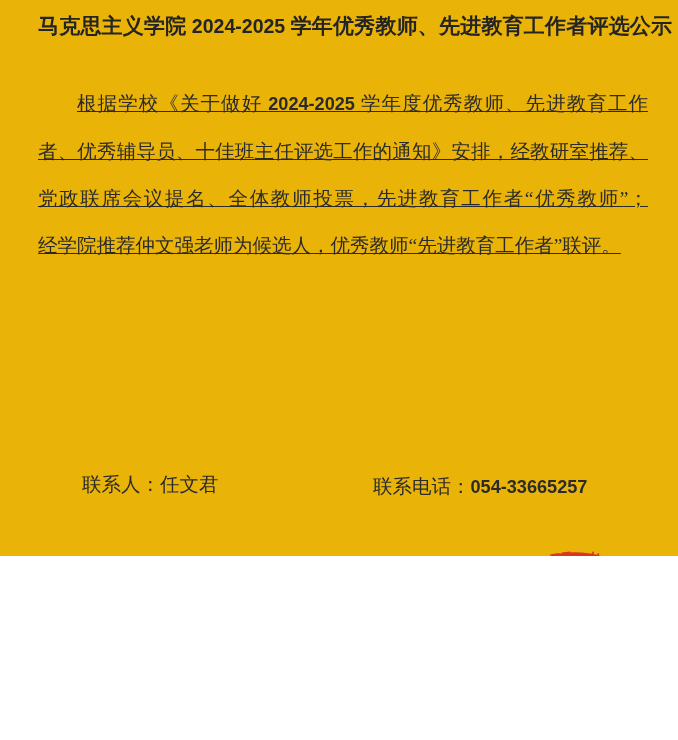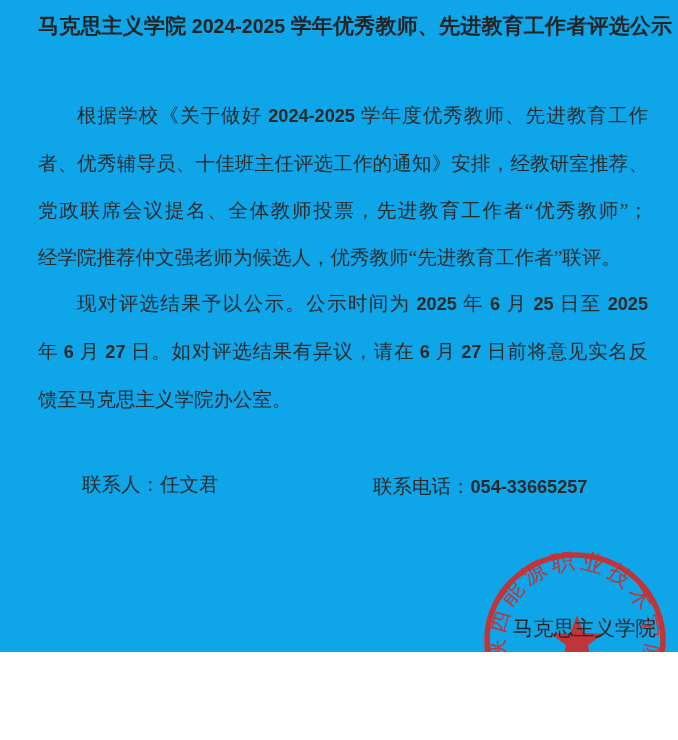--- a/index.html
+++ b/index.html
@@ -1,21 +1,21 @@
 <!DOCTYPE html>
 <html><head>
 <meta charset="utf-8">
 <style>
   * { margin: 0; padding: 0; box-sizing: border-box; }
   html, body { background: #ffffff; }
   .page {
     position: relative;
     width: 678px;
-    height: 652px;
-    background: #0ea5e9;
+    height: 556px;
+    background: #eab308;
     overflow: hidden;
     font-family: "Liberation Serif", serif;
     color: #2b2b2b;
   }
   .doc-title {
     position: absolute;
     top: 12px;
     left: 38px;
     width: 610px;
     text-align: center;
@@ -26,21 +26,21 @@
     letter-spacing: 0.2px;
   }
   .para {
     position: absolute;
     left: 38px;
     width: 610px;
     font-size: 19.5px;
     line-height: 47px;
     color: #2b2b2b;
   }
-  .para-1 { top: 92px; }
+  .para-1 { top: 80px; text-decoration: underline; }
   .para-2 { top: 280px; }
   .para .line {
     text-align: justify;
     text-align-last: justify;
   }
   .para .line.last { text-align-last: left; }
   .para .line:first-child { text-indent: 2em; }
   .num {
     font-family: "Liberation Sans", sans-serif;
     font-weight: 700;
@@ -88,25 +88,20 @@
 
   <div class="doc-title">马克思主义学院 <b class="num">2024-2025</b> 学年优秀教师、先进教育工作者评选公示</div>
 
   <div class="para para-1">
       <div class="line">根据学校《关于做好 <b class="num">2024-2025</b> 学年度优秀教师、先进教育工作</div>
       <div class="line">者、优秀辅导员、十佳班主任评选工作的通知》安排，经教研室推荐、</div>
       <div class="line">党政联席会议提名、全体教师投票，先进教育工作者“优秀教师”；</div>
       <div class="line last">经学院推荐仲文强老师为候选人，优秀教师“先进教育工作者”联评。</div>
     </div>
 
-  <div class="para para-2">
-      <div class="line">现对评选结果予以公示。公示时间为 <b class="num">2025</b> 年 <b class="num">6</b> 月 <b class="num">25</b> 日至 <b class="num">2025</b></div>
-      <div class="line">年 <b class="num">6</b> 月 <b class="num">27</b> 日。如对评选结果有异议，请在 <b class="num">6</b> 月 <b class="num">27</b> 日前将意见实名反</div>
-      <div class="line last">馈至马克思主义学院办公室。</div>
-    </div>
 
   <div class="contact-row">
     <span class="contact-person">联系人：任文君</span>
     <span class="contact-phone">联系电话：<b class="num">054-33665257</b></span>
   </div>
 
   <div class="signature">
     <div class="org-line">马克思主义学院</div>
   </div>
 

